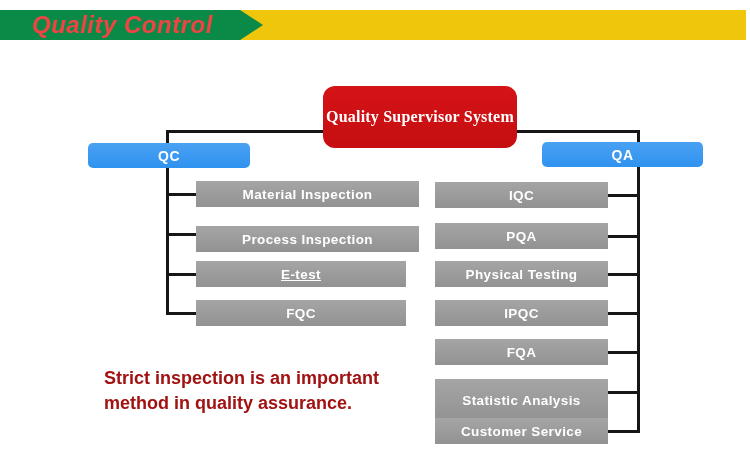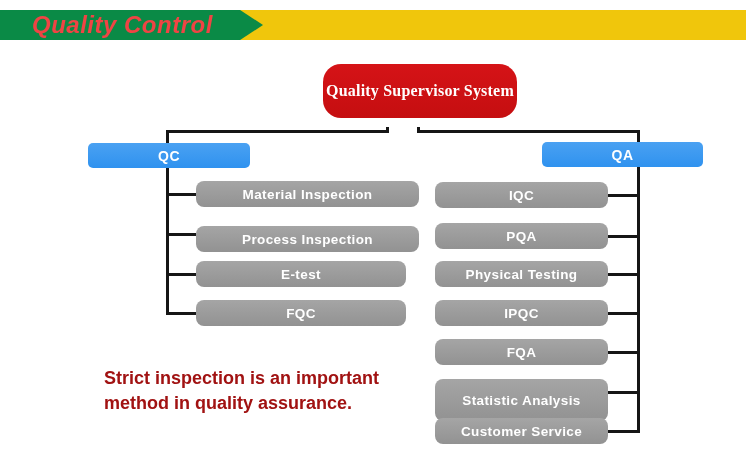--- a/index.html
+++ b/index.html
@@ -12,28 +12,28 @@
         clip-path:polygon(0 0, 91.3% 0, 100% 50%, 91.3% 100%, 0 100%);}
   .banner-title{position:absolute;left:32px;top:10px;height:30px;line-height:29px;
         color:#ef4444;font-size:24px;font-weight:bold;font-style:italic;letter-spacing:.5px;}
 
   
   .line{position:absolute;background:#161616;z-index:1;}
 
   
   .node{position:absolute;z-index:2;display:flex;align-items:center;justify-content:center;
         color:#ffffff;font-weight:bold;box-sizing:border-box;}
-  .node-root{left:323px;top:64px;width:194px;height:54px;border-radius:18px;
+  .node-root{left:323px;top:86px;width:194px;height:62px;border-radius:12px;
         background:linear-gradient(#d51317,#c50e10);
         font-family:"Liberation Serif", serif;font-size:16px;letter-spacing:.2px;}
   .node-branch{height:25px;border-radius:5px;
         background:linear-gradient(#4aa1f2,#2f92ef);font-size:14px;letter-spacing:.5px;}
   .node-branch.qc{left:88px;top:143px;width:162px;}
   .node-branch.qa{left:500px;top:142px;width:161px;margin-left:42px;}
-  .node-child{border-radius:8px;background:linear-gradient(#a5a5a5,#929292);
+  .node-child{border-radius:0;background:linear-gradient(#a5a5a5,#929292);
         font-size:13.5px;letter-spacing:.4px;}
 
   
   .caption{position:absolute;left:104px;top:366px;color:#a11212;font-size:18px;
         font-weight:bold;line-height:25px;}
 </style>
 </head>
 <body>
 
 <div id="page">
@@ -57,21 +57,21 @@
   <div class="caption" style="color: rgb(161, 18, 18);">
     <div>Strict inspection is an important</div>
     <div>method in quality assurance.</div>
   </div>
 
 <div class="line" style="left: 166px; top: 193px; width: 30px; height: 3px;"></div>
     <div class="node node-child" style="left: 196px; top: 181px; width: 223px; height: 26px;">Material Inspection</div>
     <div class="line" style="left: 166px; top: 233px; width: 30px; height: 3px;"></div>
     <div class="node node-child" style="left: 196px; top: 226px; width: 223px; height: 26px;">Process Inspection</div>
     <div class="line" style="left: 166px; top: 273px; width: 30px; height: 3px;"></div>
-    <div class="node node-child" style="left: 196px; top: 261px; width: 210px; height: 26px;">E-test</div>
+    <div class="node node-child" style="left: 196px; top: 261px; width: 210px; height: 26px; text-decoration: underline;">E-test</div>
     <div class="line" style="left: 166px; top: 312px; width: 30px; height: 3px;"></div>
     <div class="node node-child" style="left: 196px; top: 300px; width: 210px; height: 26px;">FQC</div>
     <div class="line" style="left: 608px; top: 194px; width: 32px; height: 3px;"></div>
     <div class="node node-child" style="left: 435px; top: 182px; width: 173px; height: 26px;">IQC</div>
     <div class="line" style="left: 608px; top: 235px; width: 32px; height: 3px;"></div>
     <div class="node node-child" style="left: 435px; top: 223px; width: 173px; height: 26px;">PQA</div>
     <div class="line" style="left: 608px; top: 273px; width: 32px; height: 3px;"></div>
     <div class="node node-child" style="left: 435px; top: 261px; width: 173px; height: 26px;">Physical Testing</div>
     <div class="line" style="left: 608px; top: 312px; width: 32px; height: 3px;"></div>
     <div class="node node-child" style="left: 435px; top: 300px; width: 173px; height: 26px;">IPQC</div>

